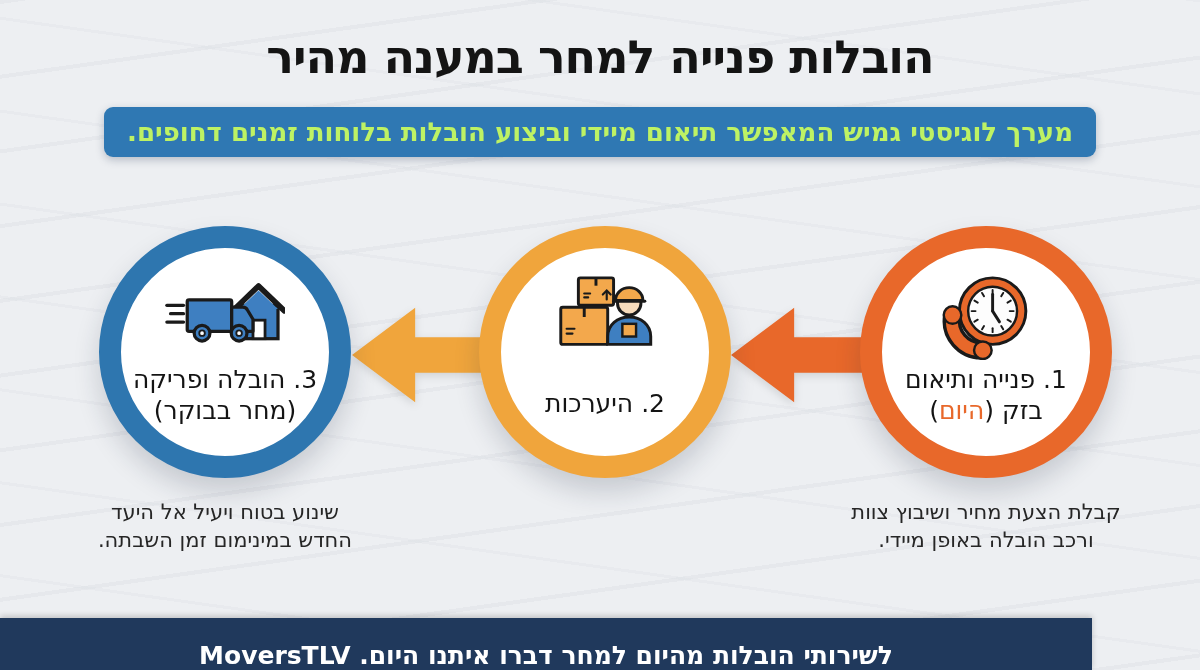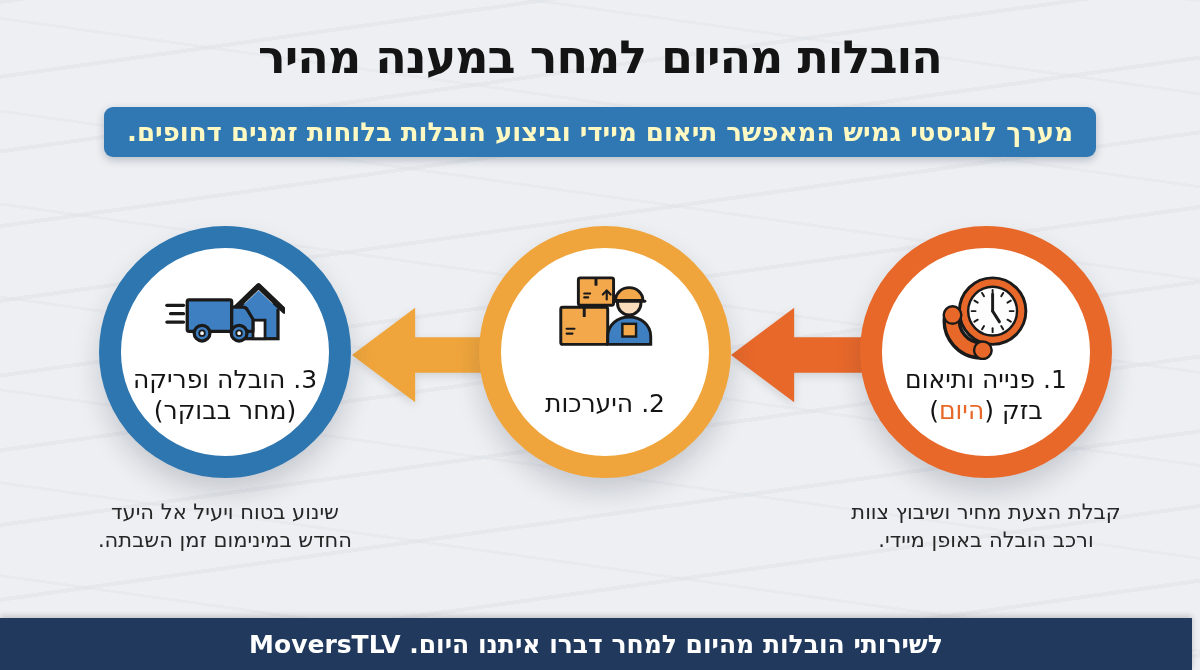--- a/index.html
+++ b/index.html
@@ -25,21 +25,21 @@
     color:#141414; letter-spacing:-1px;
   }
 
   .subtitle-bar {
     position:absolute; top:107px; left:104px; width:992px; height:50px;
     background:#2f78b3; border-radius:9px;
     display:flex; align-items:center; justify-content:center;
     box-shadow:0 3px 8px rgba(20,40,70,.25);
   }
   .subtitle-bar span {
-    color:#fef9c3; font-size:26px; font-weight:bold; white-space:nowrap;text-align:center;
+    color:#bef264; font-size:26px; font-weight:bold; white-space:nowrap;text-align:center;
   }
 
   .arrow { position:absolute; top:299px; width:148px; height:112px; z-index:1;
            filter:drop-shadow(0 3px 4px rgba(0,0,0,.12)); }
   .arrow-1 { left:731px; }
   .arrow-2 { left:352px; }
 
   .step { position:absolute; top:226px; width:300px; text-align:center; z-index:2; }
   .step-1 { left:836px; }
   .step-2 { left:455px; }
@@ -63,33 +63,33 @@
     color:#141414; line-height:1.22;
   }
   .accent-today { color:#e8682a; }
 
   .desc {
     margin:20px auto 0; width:272px;
     font-size:21px; color:#262626; line-height:1.35; font-weight:400;
   }
 
   .footer-bar {
-    position:absolute; left:0; bottom:0; width:1192px; height:52px;
-    background:#20395c; display:flex; align-items:center; justify-content:center;
+    position:absolute; left:0; bottom:0; width:1092px; height:52px;
+    background:#20395c; display:flex; align-items:flex-end; justify-content:center;
     box-shadow:0 -2px 6px rgba(0,0,0,.2);
   }
   .footer-bar span { color:#ffffff; font-size:25px; font-weight:bold; }
 </style>
 </head>
 <body>
 
 <div class="canvas">
   <div class="bg-streaks"></div>
 
-  <h1 class="page-title">הובלות מהיום למחר במענה מהיר</h1>
+  <h1 class="page-title">הובלות פנייה למחר במענה מהיר</h1>
 
   <div class="subtitle-bar">
     <span>מערך לוגיסטי גמיש המאפשר תיאום מיידי וביצוע הובלות בלוחות זמנים דחופים.</span>
   </div>
 
   <svg class="arrow arrow-1" viewBox="0 0 150 112">
     <polygon points="150,38 64,38 64,8 0,56 64,104 64,74 150,74" fill="#e8682a"></polygon>
   </svg>
 
   <svg class="arrow arrow-2" viewBox="0 0 150 112">

